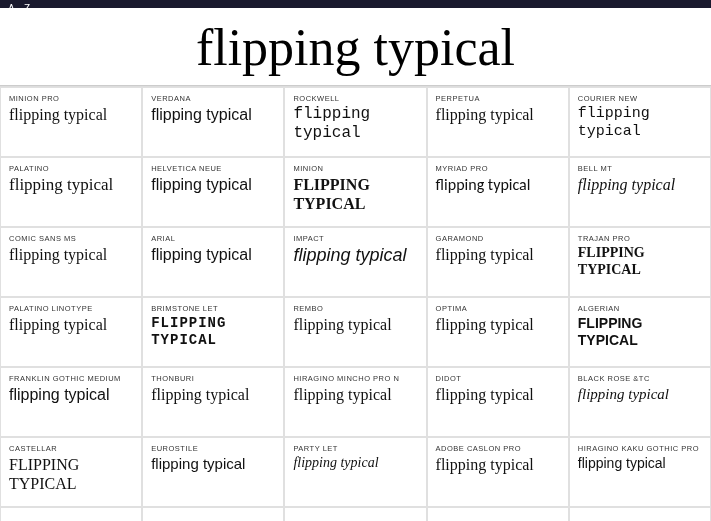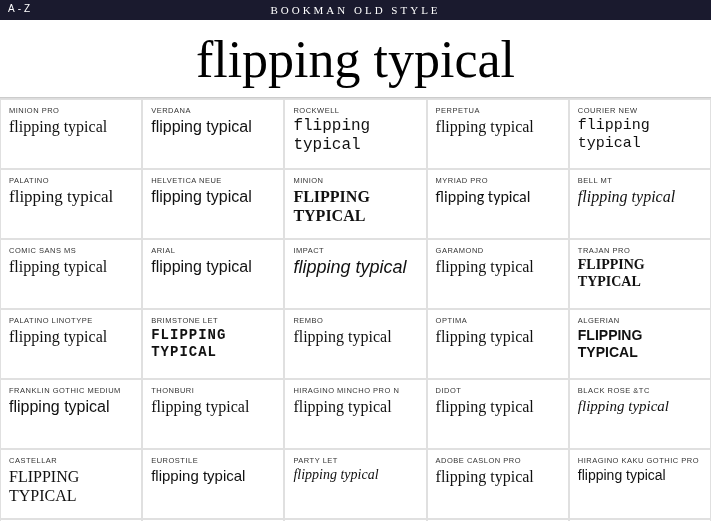--- a/index.html
+++ b/index.html
@@ -106,21 +106,20 @@
     .header-wrapper {
       position: relative;
     }
   </style>
 </head>
 <body>
 
 <div class="header-wrapper">
   <div class="title-bar">
     <span class="az-label">A-Z</span>
-    <span>BOOKMAN OLD STYLE</span>
   </div>
 </div>
 
 <div class="main-title">flipping typical</div>
 
 <div class="grid-container" id="font-grid">
 <div class="font-cell">
       <div class="font-name">MINION PRO</div>
       <div class="font-sample f-minion-pro">flipping typical</div>
     </div>

